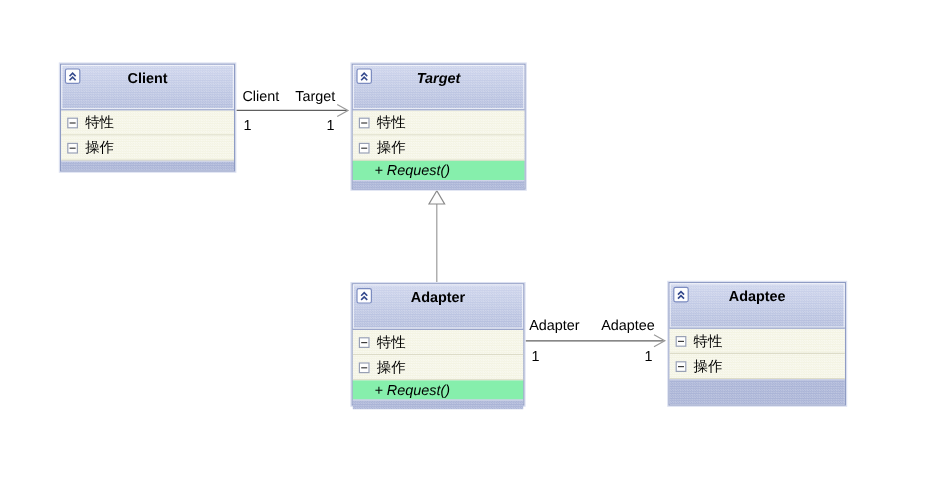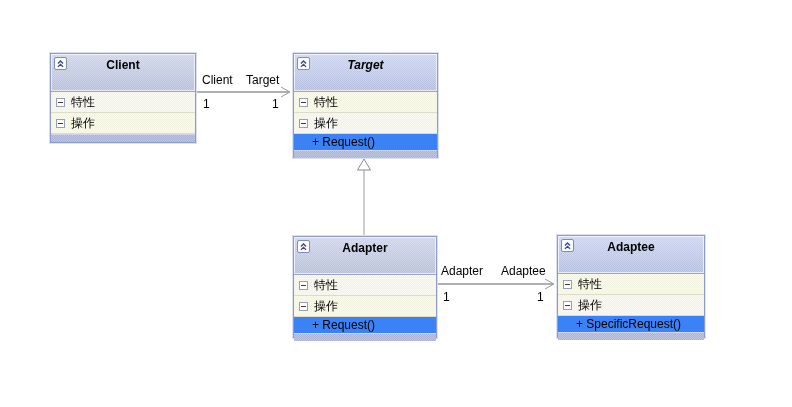--- a/index.html
+++ b/index.html
@@ -40,21 +40,21 @@
   }
   .minus-icon{
     position:relative;width:9px;height:9px;flex:0 0 auto;
     background:#fefefe;border:1px solid #98a0b4;box-sizing:border-box;
   }
   .minus-icon::after{
     content:"";position:absolute;left:1px;right:1px;top:3px;height:1px;background:#3c3c3c;
   }
   .box-method{
     flex:0 0 auto;height:16px;display:flex;align-items:center;
-    padding-left:18px;font-size:12px;color:#000;background:#3b82f6;
+    padding-left:18px;font-size:12px;color:#000;background:#86efac;font-style:italic;
   }
   .box-footer{
     flex:1 1 auto;min-height:7px;
     background:
       repeating-conic-gradient(rgba(255,255,255,.25) 0% 25%, rgba(255,255,255,0) 0% 50%) 0 0 / 2px 2px,
       #a9b3d6;
     border-top:1px solid #cfd4e8;
   }
 
   .edge-label{
@@ -153,21 +153,20 @@
       <div class="box-title">Adaptee</div>
     </div>
     <div class="box-row">
       <span class="minus-icon"></span>
       <span>特性</span>
     </div>
     <div class="box-row">
       <span class="minus-icon"></span>
       <span>操作</span>
     </div>
-    <div class="box-method">+ SpecificRequest()</div>
     <div class="box-footer"></div>
   </div>
 
   <div class="edge-label" style="left:202px;top:74px;">Client</div>
   <div class="edge-label" style="left:246px;top:74px;">Target</div>
   <div class="edge-label" style="left:203px;top:98px;">1</div>
   <div class="edge-label" style="left:272px;top:98px;">1</div>
 
   <div class="edge-label" style="left:441px;top:265px;">Adapter</div>
   <div class="edge-label" style="left:501px;top:265px;">Adaptee</div>

